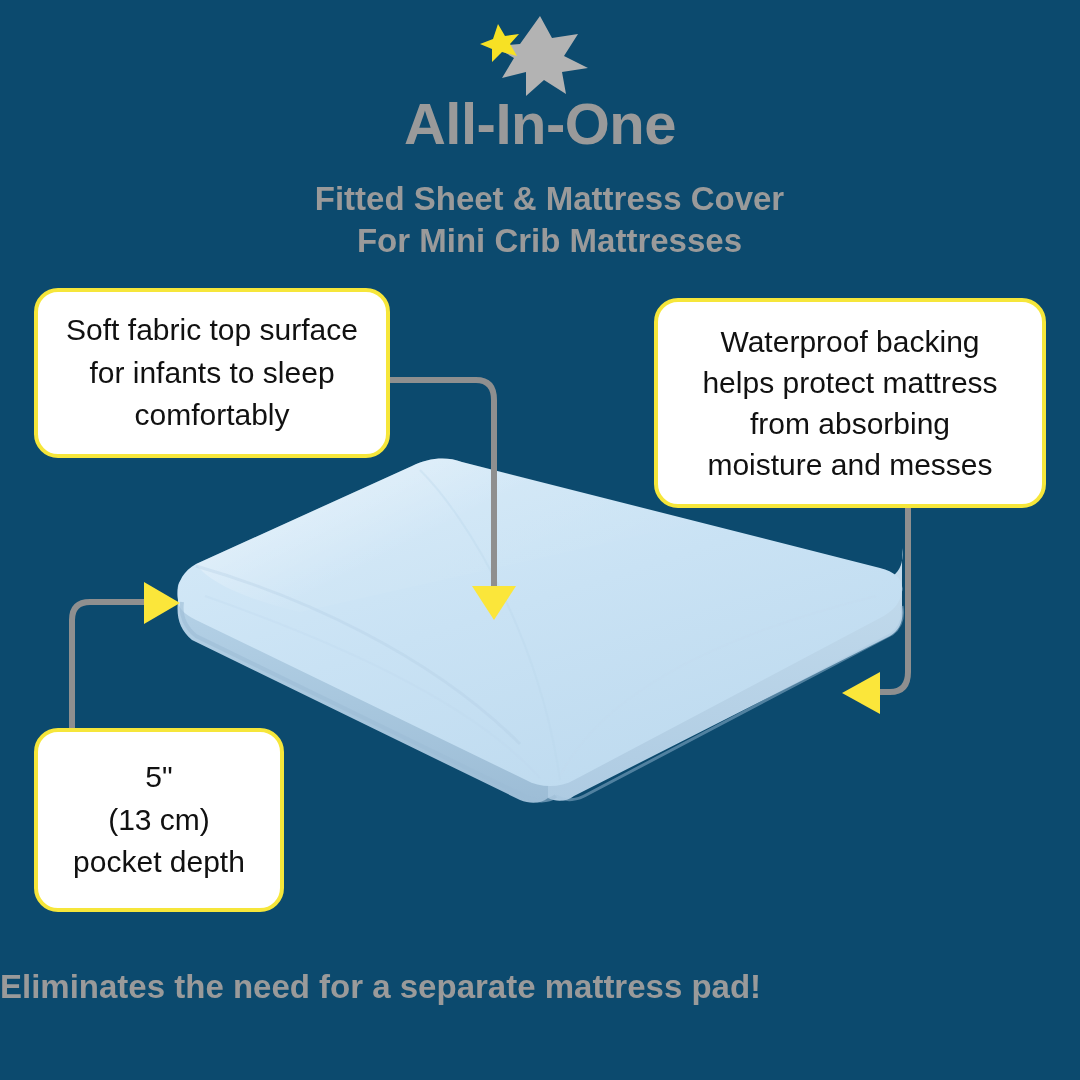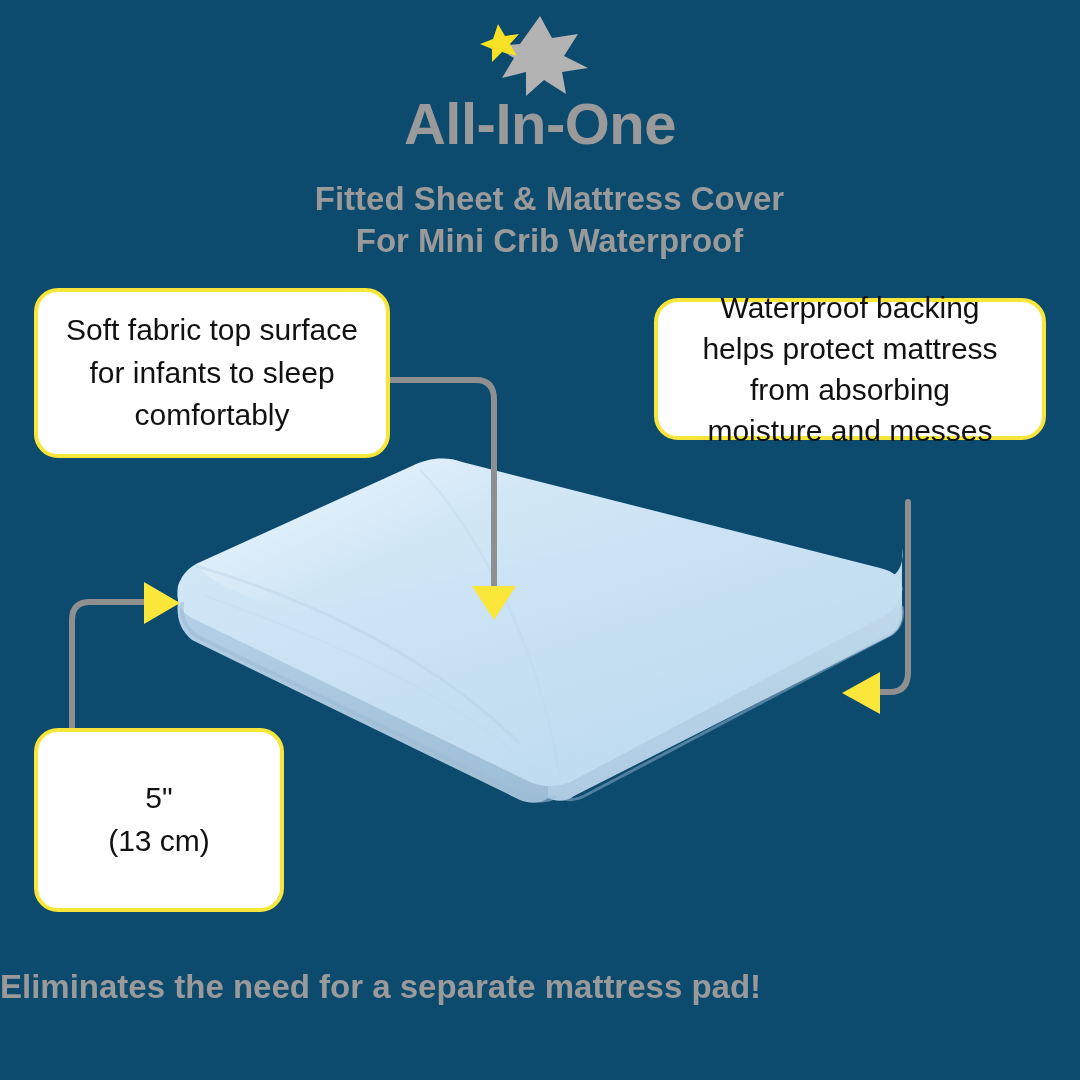--- a/index.html
+++ b/index.html
@@ -76,21 +76,21 @@
     top: 288px;
     width: 356px;
     height: 170px;
     font-size: 30px;
     line-height: 1.42;
   }
   #callout-waterproof {
     left: 654px;
     top: 298px;
     width: 392px;
-    height: 142px;
+    height: 210px;
     font-size: 30px;
     line-height: 1.37;
   }
   #callout-pocket-depth {
     left: 34px;
     top: 728px;
     width: 250px;
     height: 184px;
     font-size: 30px;
     line-height: 1.42;
@@ -222,36 +222,37 @@
 
     <path d="M72,4 L84,26 L110,22 L96,44 L120,56 L94,60 L98,82 L76,68 L58,84 L58,60 L34,66 L46,46 L26,34 L52,32 Z" fill="#b3b3b3"></path>
 
     <path d="M30,12 L37,24 L51,22 L42,32 L49,44 L34,40 L24,50 L24,37 L12,32 L25,27 Z" fill="#f7e124"></path>
   </svg>
 
   <div id="main-title">All-In-One</div>
 
   <div id="subtitle-block">
     <span class="subtitle-line">Fitted Sheet &amp; Mattress Cover</span>
-    <span class="subtitle-line">For Mini Crib Waterproof</span>
+    <span class="subtitle-line">For Mini Crib Mattresses</span>
   </div>
 
   <div class="callout" id="callout-soft-fabric">
     <span class="cl">Soft fabric top surface</span>
     <span class="cl">for infants to sleep</span>
     <span class="cl">comfortably</span>
   </div>
 
   <div class="callout" id="callout-waterproof">
     <span class="cl">Waterproof backing</span>
     <span class="cl">helps protect mattress</span>
     <span class="cl">from absorbing</span>
     <span class="cl">moisture and messes</span>
   </div>
 
   <div class="callout" id="callout-pocket-depth">
     <span class="cl">5"</span>
     <span class="cl">(13 cm)</span>
+    <span class="cl">pocket depth</span>
   </div>
 
   <div id="tagline">Eliminates the need for a separate mattress pad!</div>
 
 </div>
 
 </body></html>

